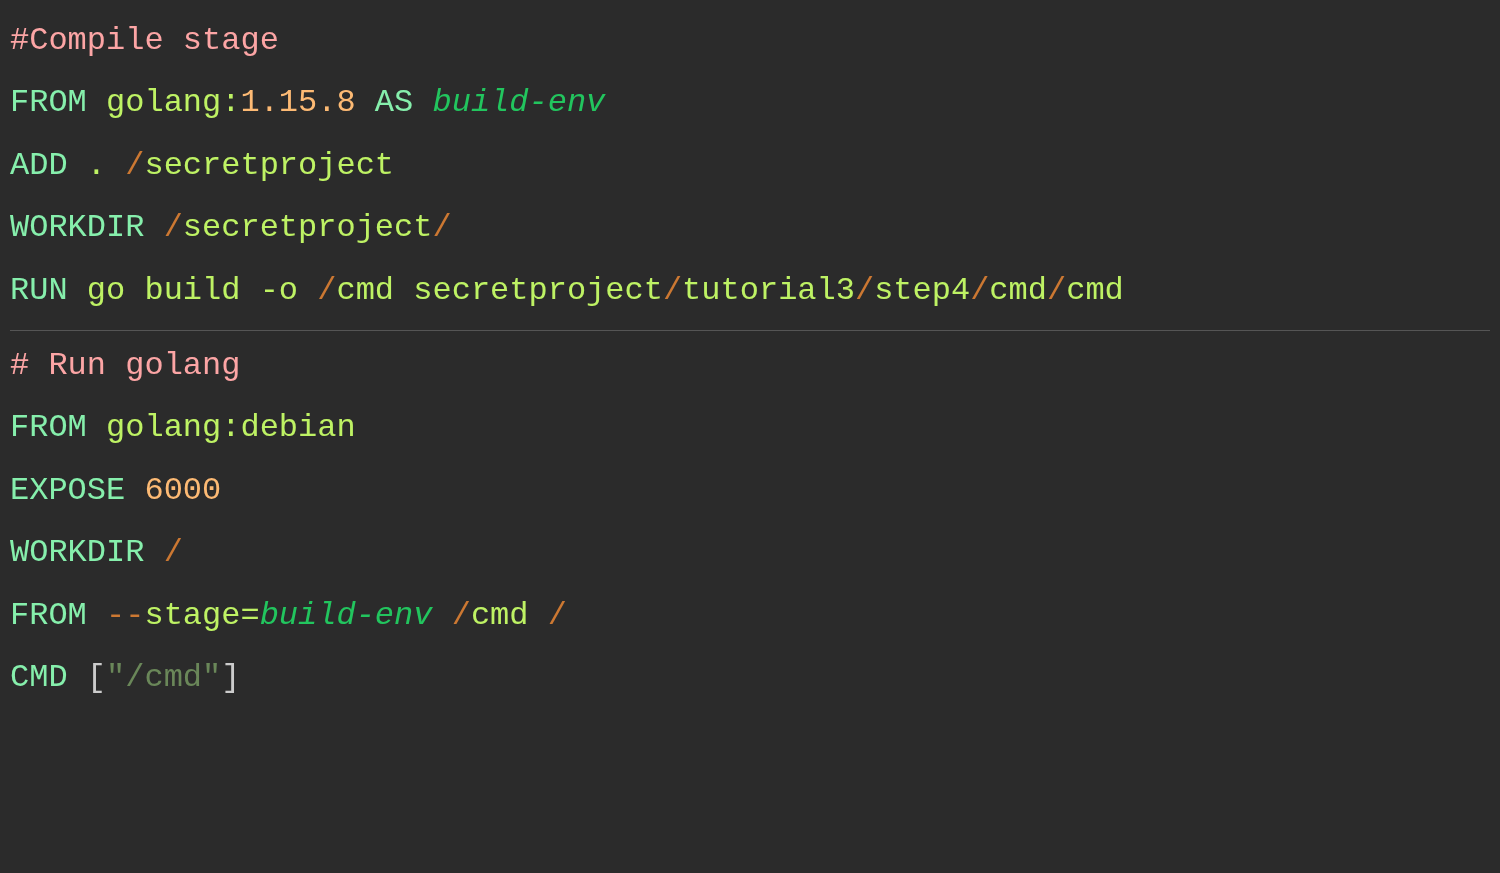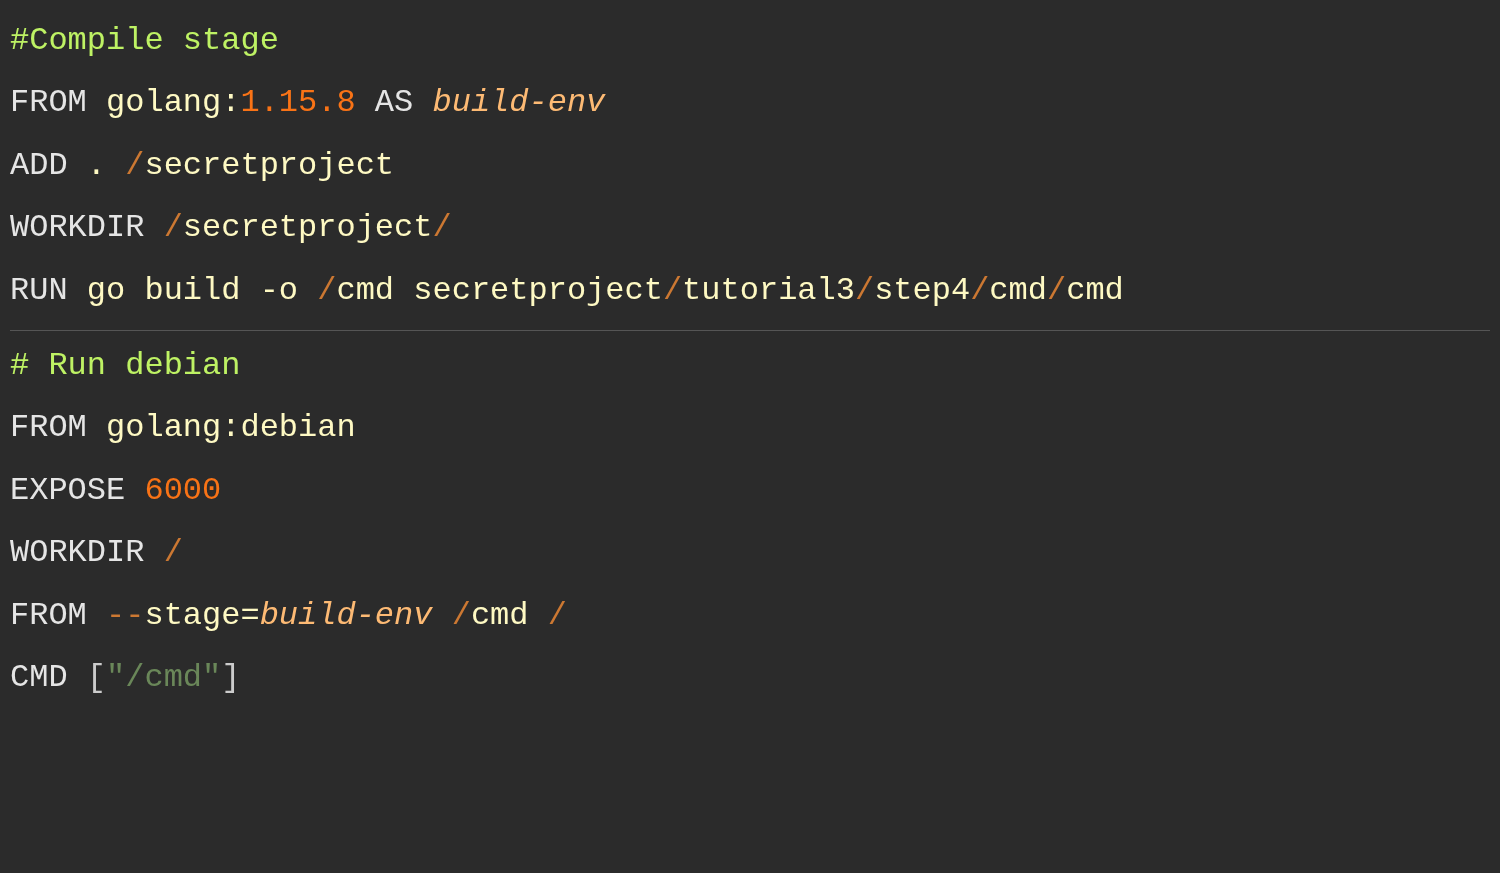--- a/index.html
+++ b/index.html
@@ -14,42 +14,42 @@
       line-height: 1.95;
       padding: 10px 10px;
       color: #cccccc;
       width: 1500px;
       height: 873px;
       overflow: hidden;
     }
     .code-block {
       white-space: pre;
     }
-    .comment { color: #bef264; }
-    .keyword { color: #e5e5e5; }
-    .text { color: #fef9c3; }
-    .number { color: #f97316; }
+    .comment { color: #fca5a5; }
+    .keyword { color: #86efac; }
+    .text { color: #bef264; }
+    .number { color: #fdba74; }
     .orange { color: #cc7832; }
-    .identifier { color: #fdba74; font-style: italic; }
+    .identifier { color: #22c55e; font-style: italic; }
     .string { color: #6a8759; }
     .bracket { color: #cccccc; }
     .separator {
       border: none;
       border-top: 1px solid #555555;
       margin: 8px 0 4px 0;
     }
   </style>
 </head>
 <body>
 
 <div class="code-block"><span class="comment">#Compile stage</span>
 <span class="keyword">FROM</span><span class="text"> golang</span><span class="text">:</span><span class="number">1.15.8</span><span class="keyword"> AS </span><span class="identifier">build-env</span>
 <span class="keyword">ADD</span><span class="text"> . </span><span class="orange">/</span><span class="text">secretproject</span>
 <span class="keyword">WORKDIR</span><span class="text"> </span><span class="orange">/</span><span class="text">secretproject</span><span class="orange">/</span>
 <span class="keyword">RUN</span><span class="text"> go build -o </span><span class="orange">/</span><span class="text">cmd secretproject</span><span class="orange">/</span><span class="text">tutorial3</span><span class="orange">/</span><span class="text">step4</span><span class="orange">/</span><span class="text">cmd</span><span class="orange">/</span><span class="text">cmd</span>
 </div>
 <hr class="separator">
-<div class="code-block"><span class="comment"># Run debian</span>
+<div class="code-block"><span class="comment"># Run golang</span>
 <span class="keyword">FROM</span><span class="text"> golang</span><span class="text">:</span><span class="text">debian</span>
 <span class="keyword">EXPOSE</span><span class="text"> </span><span class="number">6000</span>
 <span class="keyword">WORKDIR</span><span class="text"> </span><span class="orange">/</span>
 <span class="keyword">FROM</span><span class="text"> </span><span class="orange">--</span><span class="text">stage=</span><span class="identifier">build-env</span><span class="text"> </span><span class="orange">/</span><span class="text">cmd </span><span class="orange">/</span>
 <span class="keyword">CMD</span><span class="text"> </span><span class="bracket">[</span><span class="string">"/cmd"</span><span class="bracket">]</span></div>
 
 </body></html>

